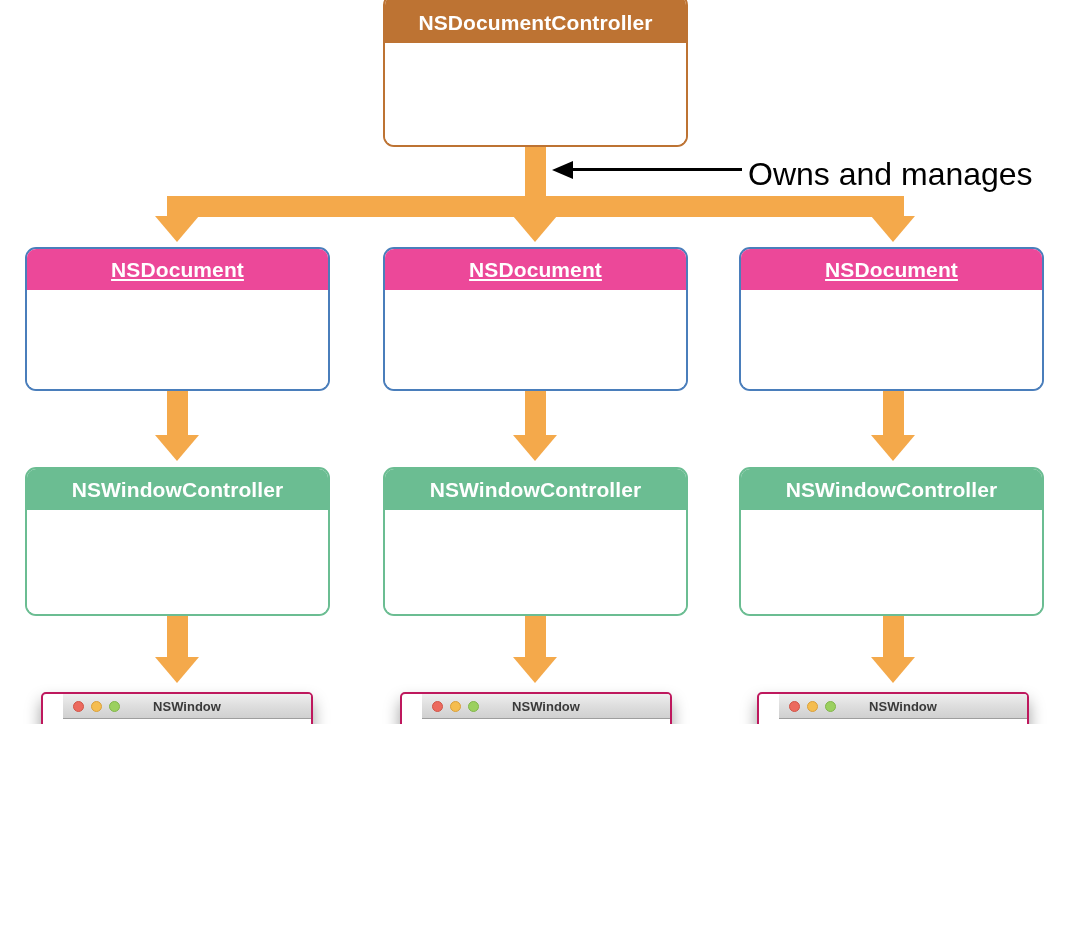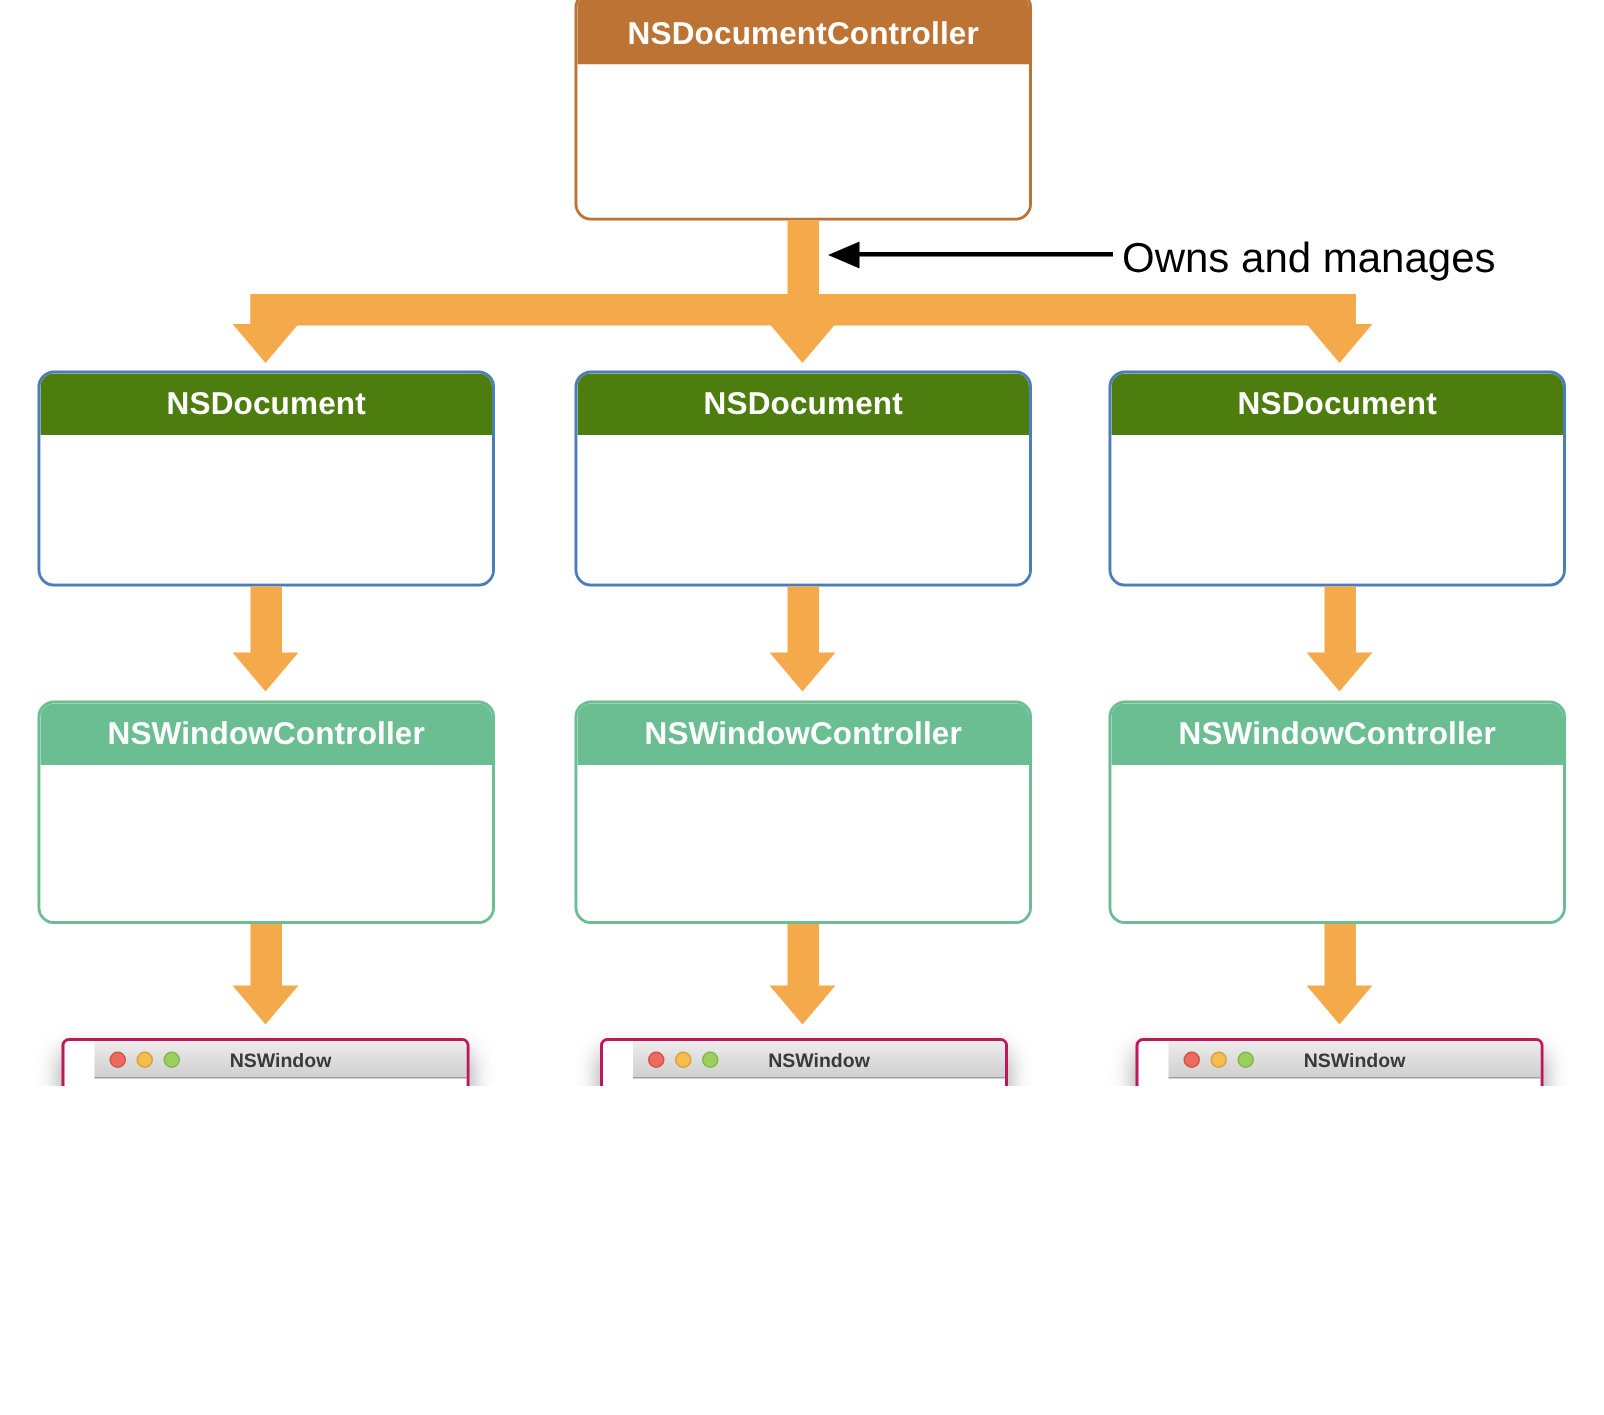--- a/index.html
+++ b/index.html
@@ -43,21 +43,21 @@
   }
   .class-box .body {
     width: 100%;
     background: #ffffff;
   }
 
   .box-controller { border-color: #bd7333; }
   .box-controller .hdr { background: #bd7333; }
 
   .box-document { border-color: #4a7ebb; }
-  .box-document .hdr { background: #4d7c0f; }
+  .box-document .hdr { background: #ec4899; text-decoration: underline; }
 
   .box-wincontroller { border-color: #6bbd92; text-align: right; }
   .box-wincontroller .hdr { background: #6bbd92; }
 
   
   .orange { position: absolute; background: #f4a94b; }
   .orange-head {
     position: absolute;
     width: 0;
     height: 0;
@@ -75,21 +75,21 @@
   .callout-head {
     position: absolute;
     width: 0;
     height: 0;
     border-top: 9px solid transparent;
     border-bottom: 9px solid transparent;
     border-right: 21px solid #000000;
   }
   .callout-label {
     position: absolute;
-    font-size: 28px;
+    font-size: 32px;
     color: #000000;
     white-space: nowrap;
     font-family: "Liberation Sans", sans-serif;
   }
 
   
   .nswindow {
     position: absolute;
     box-sizing: border-box;
     background: #ffffff;

